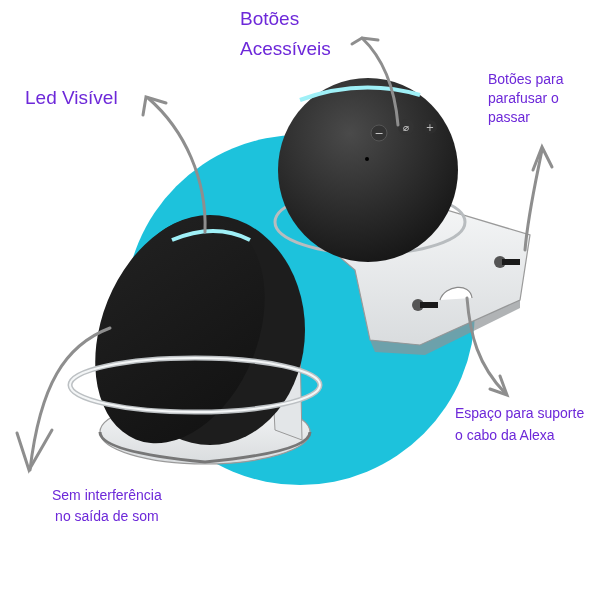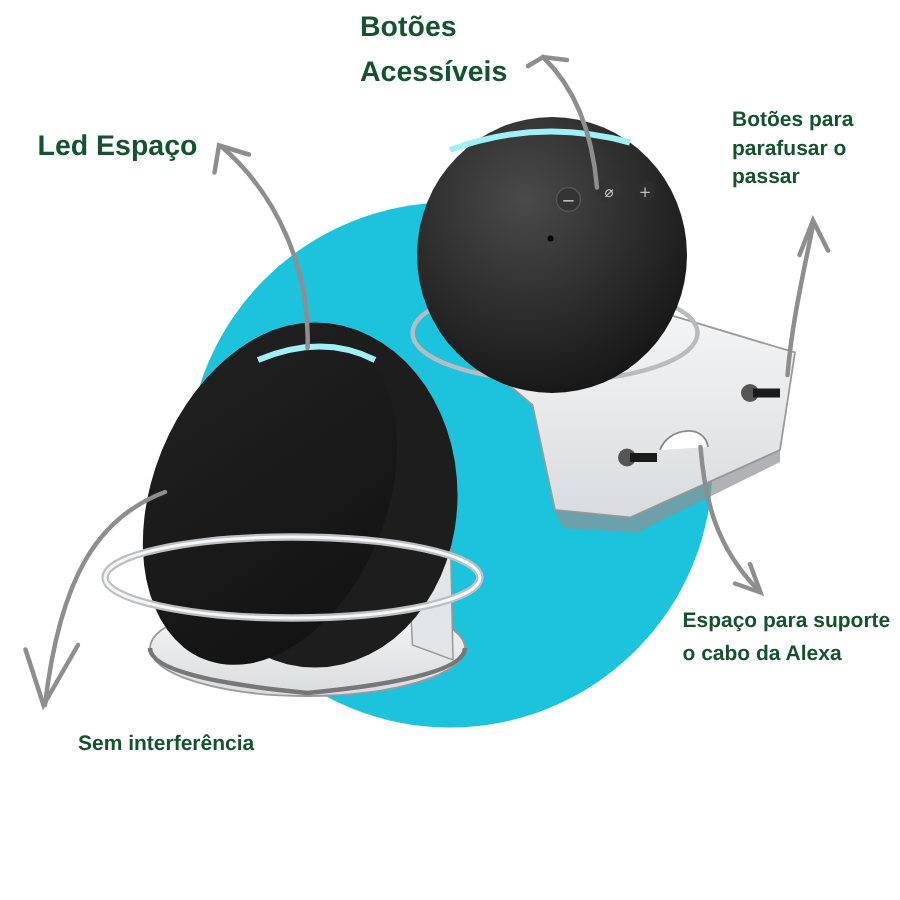--- a/index.html
+++ b/index.html
@@ -1,18 +1,18 @@
 <!DOCTYPE html>
 <html><head>
 <meta charset="utf-8">
 <style>
   html, body { margin:0; padding:0; background:#ffffff; }
   body { width:600px; height:600px; position:relative; overflow:hidden; font-family:"Liberation Sans", sans-serif; }
   .stage { position:absolute; left:0; top:0; width:600px; height:600px; }
-  .label { position:absolute; color:#14532d; line-height:1.2; white-space:nowrap;font-weight:bold; }
+  .label { position:absolute; color:#6d28d9; line-height:1.2; white-space:nowrap; }
   .l-big { font-size:19px; }
   .l-small { font-size:14px; line-height:1.35; }
   svg { position:absolute; left:0; top:0; }
 </style>
 </head>
 <body>
 
 <div class="stage">
 
   <svg width="600" height="600" viewBox="0 0 600 600">
@@ -100,31 +100,32 @@
       <path d="M17 433 L29 470 L52 430"></path>
     </g>
   </svg>
 
   <div class="label l-big" style="left:240px; top:8px;">
     <div>Botões</div>
     <div style="margin-top:7px;">Acessíveis</div>
   </div>
 
   <div class="label l-big" style="left:25px; top:87px;">
-    <span>Led Espaço</span>
+    <span>Led Visível</span>
   </div>
 
   <div class="label l-small" style="left:488px; top:70px;">
     <div>Botões para</div>
     <div>parafusar o</div>
     <div>passar</div>
   </div>
 
   <div class="label l-small" style="left:455px; top:404px;">
     <div>Espaço para suporte</div>
     <div style="margin-top:3px;">o cabo da Alexa</div>
   </div>
 
   <div class="label l-small" style="left:16px; top:486px; text-align:center;margin-left:36px;">
     <div>Sem interferência</div>
+    <div style="margin-top:2px;">no saída de som</div>
   </div>
 
 </div>
 
 </body></html>

